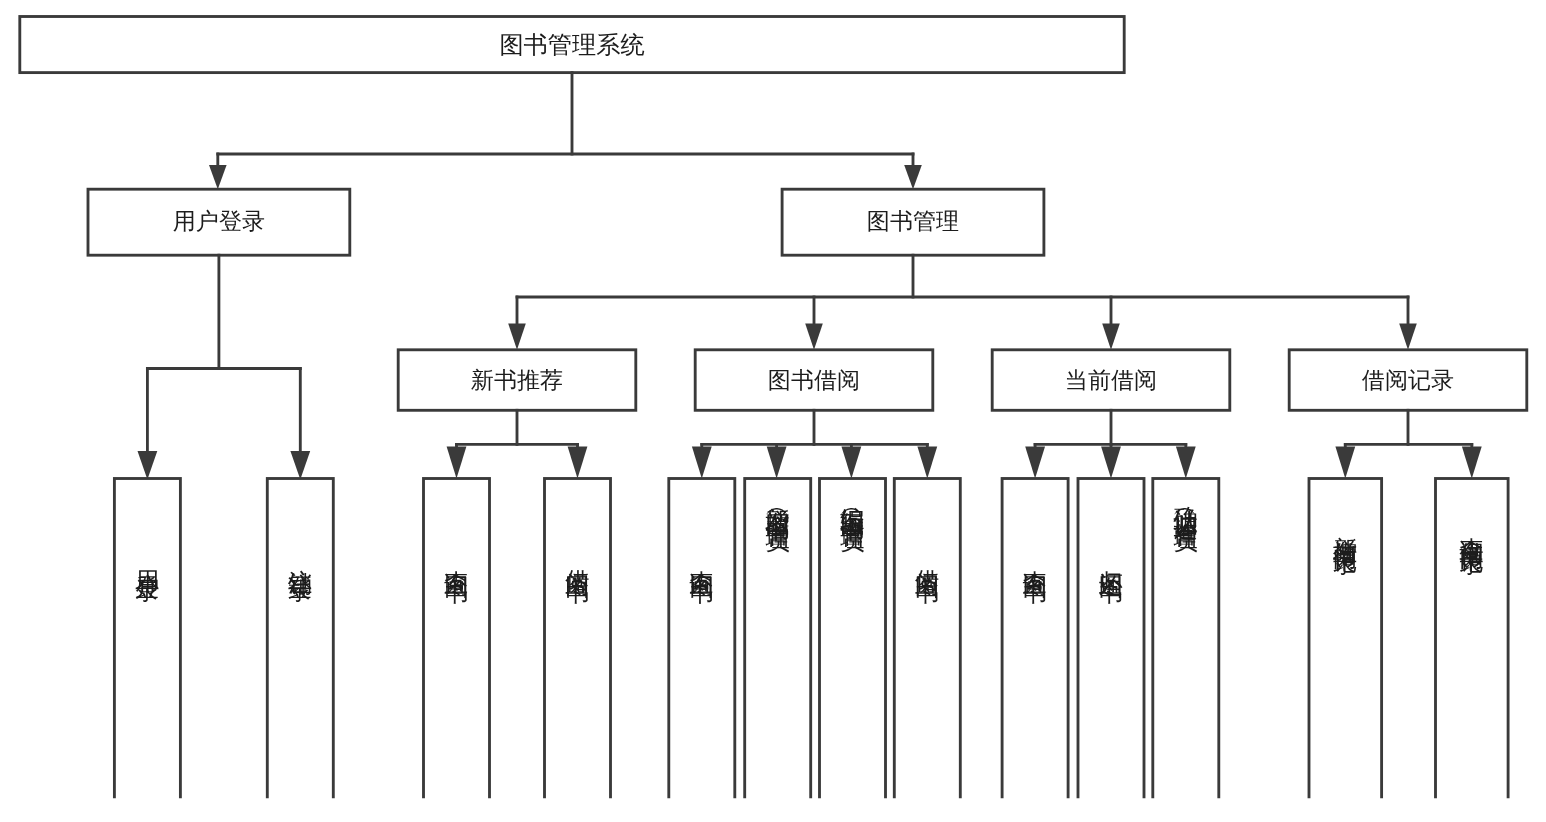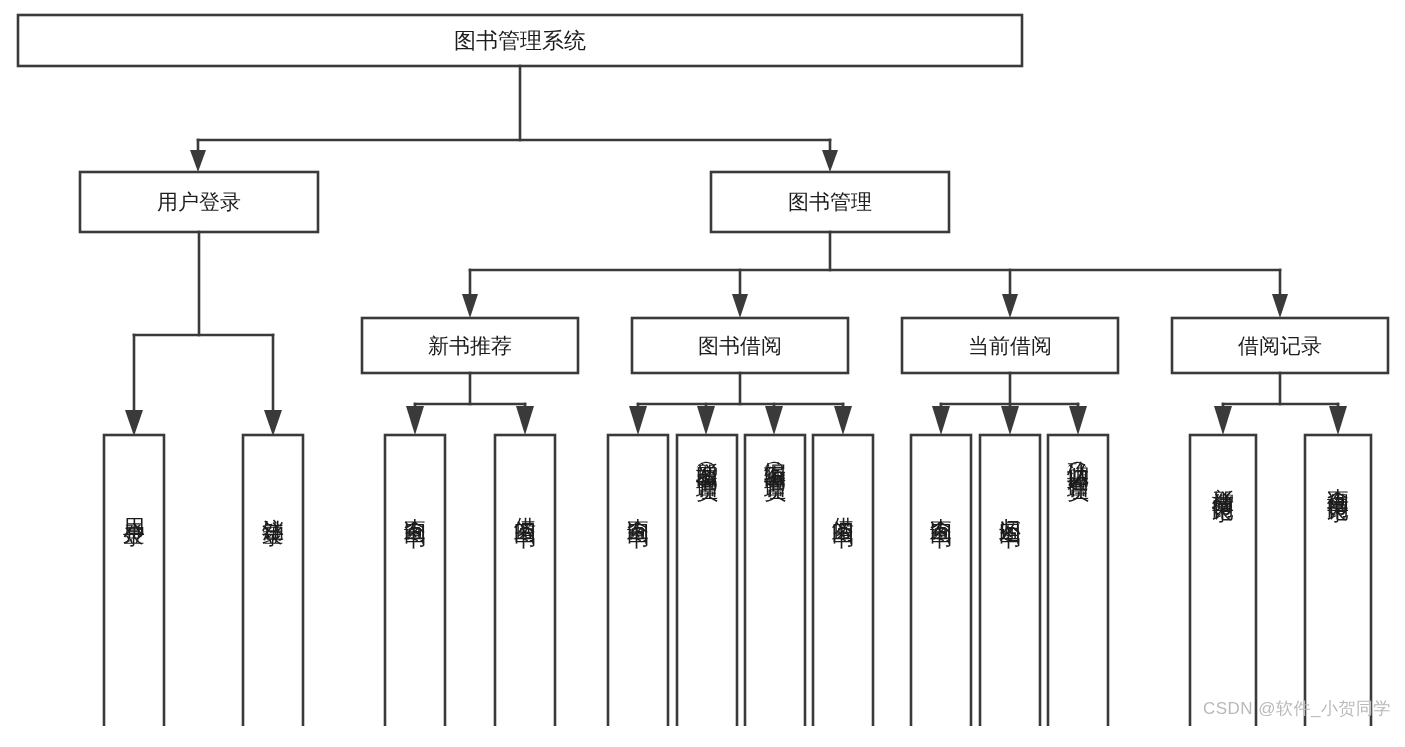--- a/index.html
+++ b/index.html
@@ -239,15 +239,14 @@
     <span class="leaf-label">确认归还（管理员）</span>
   </div>
 
   <div class="leaf-label-wrap" style="left:1190px; top:470px; width:66px; height:264px;">
     <span class="leaf-label">新增借阅记录</span>
   </div>
   <div class="leaf-label-wrap" style="left:1305px; top:470px; width:66px; height:264px;">
     <span class="leaf-label">查询借阅记录</span>
   </div>
 
-  <div class="watermark">CSDN @软件_小贺同学</div>
 
 </div>
 
 </body></html>

